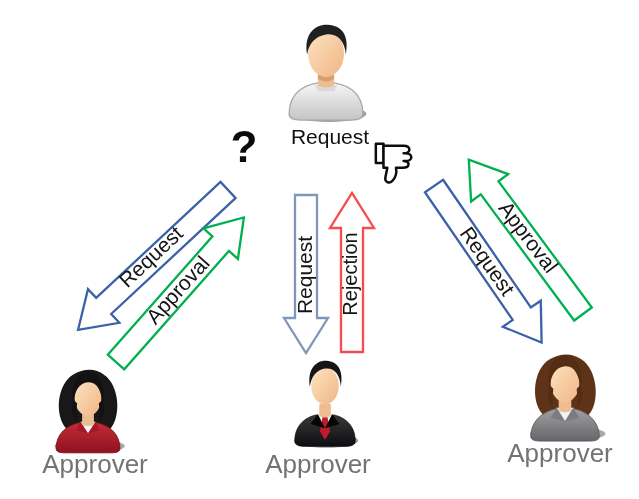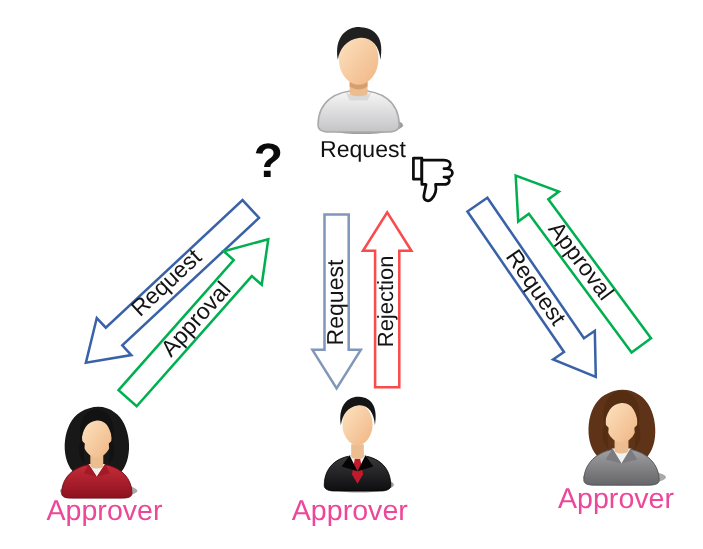--- a/index.html
+++ b/index.html
@@ -17,21 +17,21 @@
   .arrow-label.small{font-size:20px;}
   .trigger-label{
     left:280px;top:125px;width:100px;text-align:center;
     font-size:21px;line-height:24px;white-space:nowrap;
   }
   .question-mark{
     left:224px;top:122px;width:40px;text-align:center;
     font-size:44px;font-weight:bold;color:#0a0a0a;
   }
   .approver-label{
-    width:120px;text-align:center;font-size:26px;color:#ec4899;
+    width:120px;text-align:center;font-size:26px;color:#737373;
   }
   #approver-left-label{left:35px;top:449px;}
   #approver-center-label{left:258px;top:449px;}
   #approver-right-label{left:500px;top:438px;}
 </style>
 </head>
 <body>
 
 <div id="stage">
 

